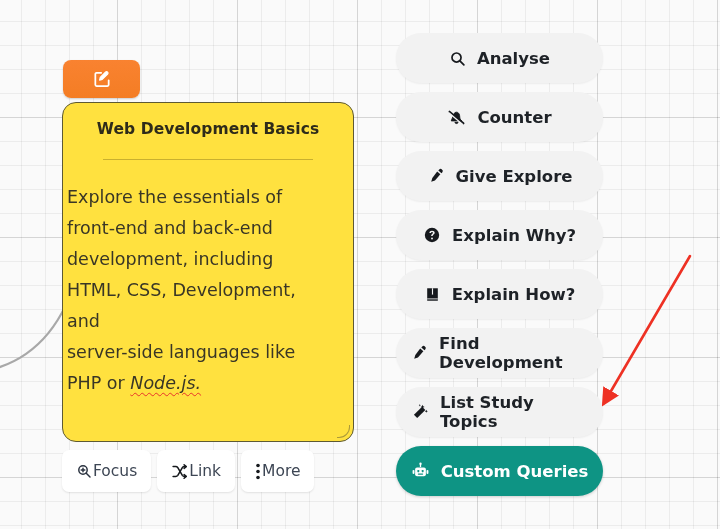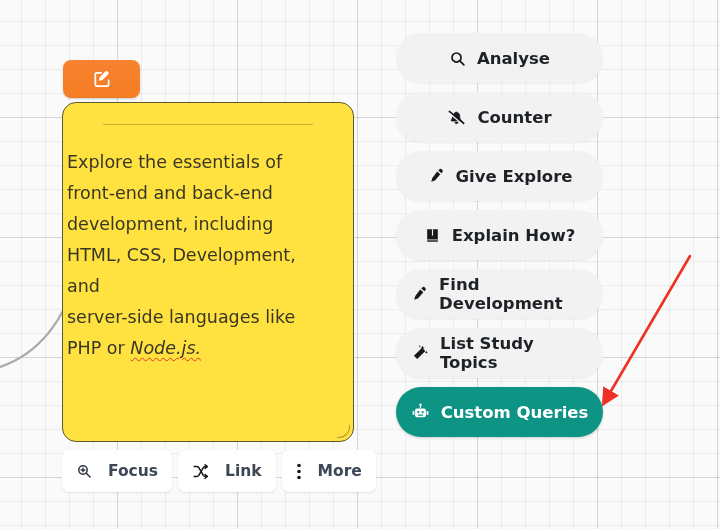--- a/index.html
+++ b/index.html
@@ -101,24 +101,24 @@
     left: 62px; top: 450px;
     display: flex;
     gap: 6px;
     z-index: 6;
   }
   .tool-btn {
     height: 42px;
     background: #ffffff;
     border-radius: 7px;
     display: flex; align-items: center; justify-content: center;
-    gap: 16px;
+    gap: 1px;
     padding: 0 14px;
     font-size: 15.5px;
-    font-weight: 700;
+    font-weight: 400;
     color: #3d4654;
     box-shadow: 0 1px 2px rgba(0,0,0,0.10);
     cursor: pointer;
   }
   .tool-btn svg { display:block; flex: none; }
 
   
   #action-menu {
     position: absolute;
     left: 396px; top: 33px;
@@ -171,20 +171,21 @@
   <div id="edit-badge">
     <span>
       <svg width="20" height="20" viewBox="0 0 24 24" fill="none" stroke="#ffffff" stroke-width="2.1" stroke-linecap="round" stroke-linejoin="round">
         <path d="M20 13.5V19a1.5 1.5 0 0 1-1.5 1.5h-13A1.5 1.5 0 0 1 4 19V6a1.5 1.5 0 0 1 1.5-1.5H11"></path>
         <path d="M16.4 3.6a1.7 1.7 0 0 1 2.4 2.4L12.3 12.5l-3.2.8.8-3.2z" fill="#ffffff" stroke="#ffffff" stroke-width="1.4"></path>
       </svg>
     </span>
   </div>
 
   <div id="note">
+    <div id="note-title">Web Development Basics</div>
     <div id="note-divider"></div>
     <div id="note-body">
       <span>Explore the essentials of</span><br>
       <span>front-end and back-end</span><br>
       <span>development, including</span><br>
       <span>HTML, CSS, Development, and</span><br>
       <span>server-side languages like</span><br>
       <span>PHP or </span><span class="squiggle">Node.js.</span>
     </div>
     <div id="resize-handle"></div>
@@ -254,20 +255,30 @@
     <div class="action-btn">
       <span>
         <svg width="18" height="18" viewBox="0 0 24 24" fill="#16191d">
           <path d="M19.9 3.3a2.5 2.5 0 0 1 .6 3.6l-1.2 1.4-4.2-3.6 1.2-1.4a2.5 2.5 0 0 1 3.6 0z"></path>
           <path d="M13.6 6.1l4.2 3.6-7.2 8.4-5 1.6 1.5-5.1z"></path>
         </svg>
       </span>
       <span>Give Explore</span>
     </div>
 
+    <div class="action-btn">
+      <span>
+        <svg width="18" height="18" viewBox="0 0 24 24" fill="#16191d">
+          <circle cx="12" cy="12" r="9.6"></circle>
+          <path d="M12 6.3c-2 0-3.4 1.2-3.5 3h2.1c.1-.8.6-1.3 1.4-1.3.8 0 1.3.5 1.3 1.1 0 .6-.3.9-1.1 1.5-.9.6-1.3 1.2-1.3 2.2v.6h2.1v-.4c0-.7.3-1 1.1-1.6 1-.7 1.5-1.4 1.5-2.5 0-1.6-1.4-2.6-3.6-2.6z" fill="#f2f2f2"></path>
+          <circle cx="12" cy="16.6" r="1.25" fill="#f2f2f2"></circle>
+        </svg>
+      </span>
+      <span>Explain Why?</span>
+    </div>
 
     <div class="action-btn">
       <span>
         <svg width="17" height="17" viewBox="0 0 24 24" fill="#16191d">
           <path d="M4.5 3.2h15v17.6h-15z"></path>
           <path d="M11.2 3.2h1.6v9.4l-.8-1-.8 1z" fill="#f2f2f2"></path>
           <path d="M4.5 17.6h15v1.2h-15z" fill="#f2f2f2"></path>
         </svg>
       </span>
       <span>Explain How?</span>

